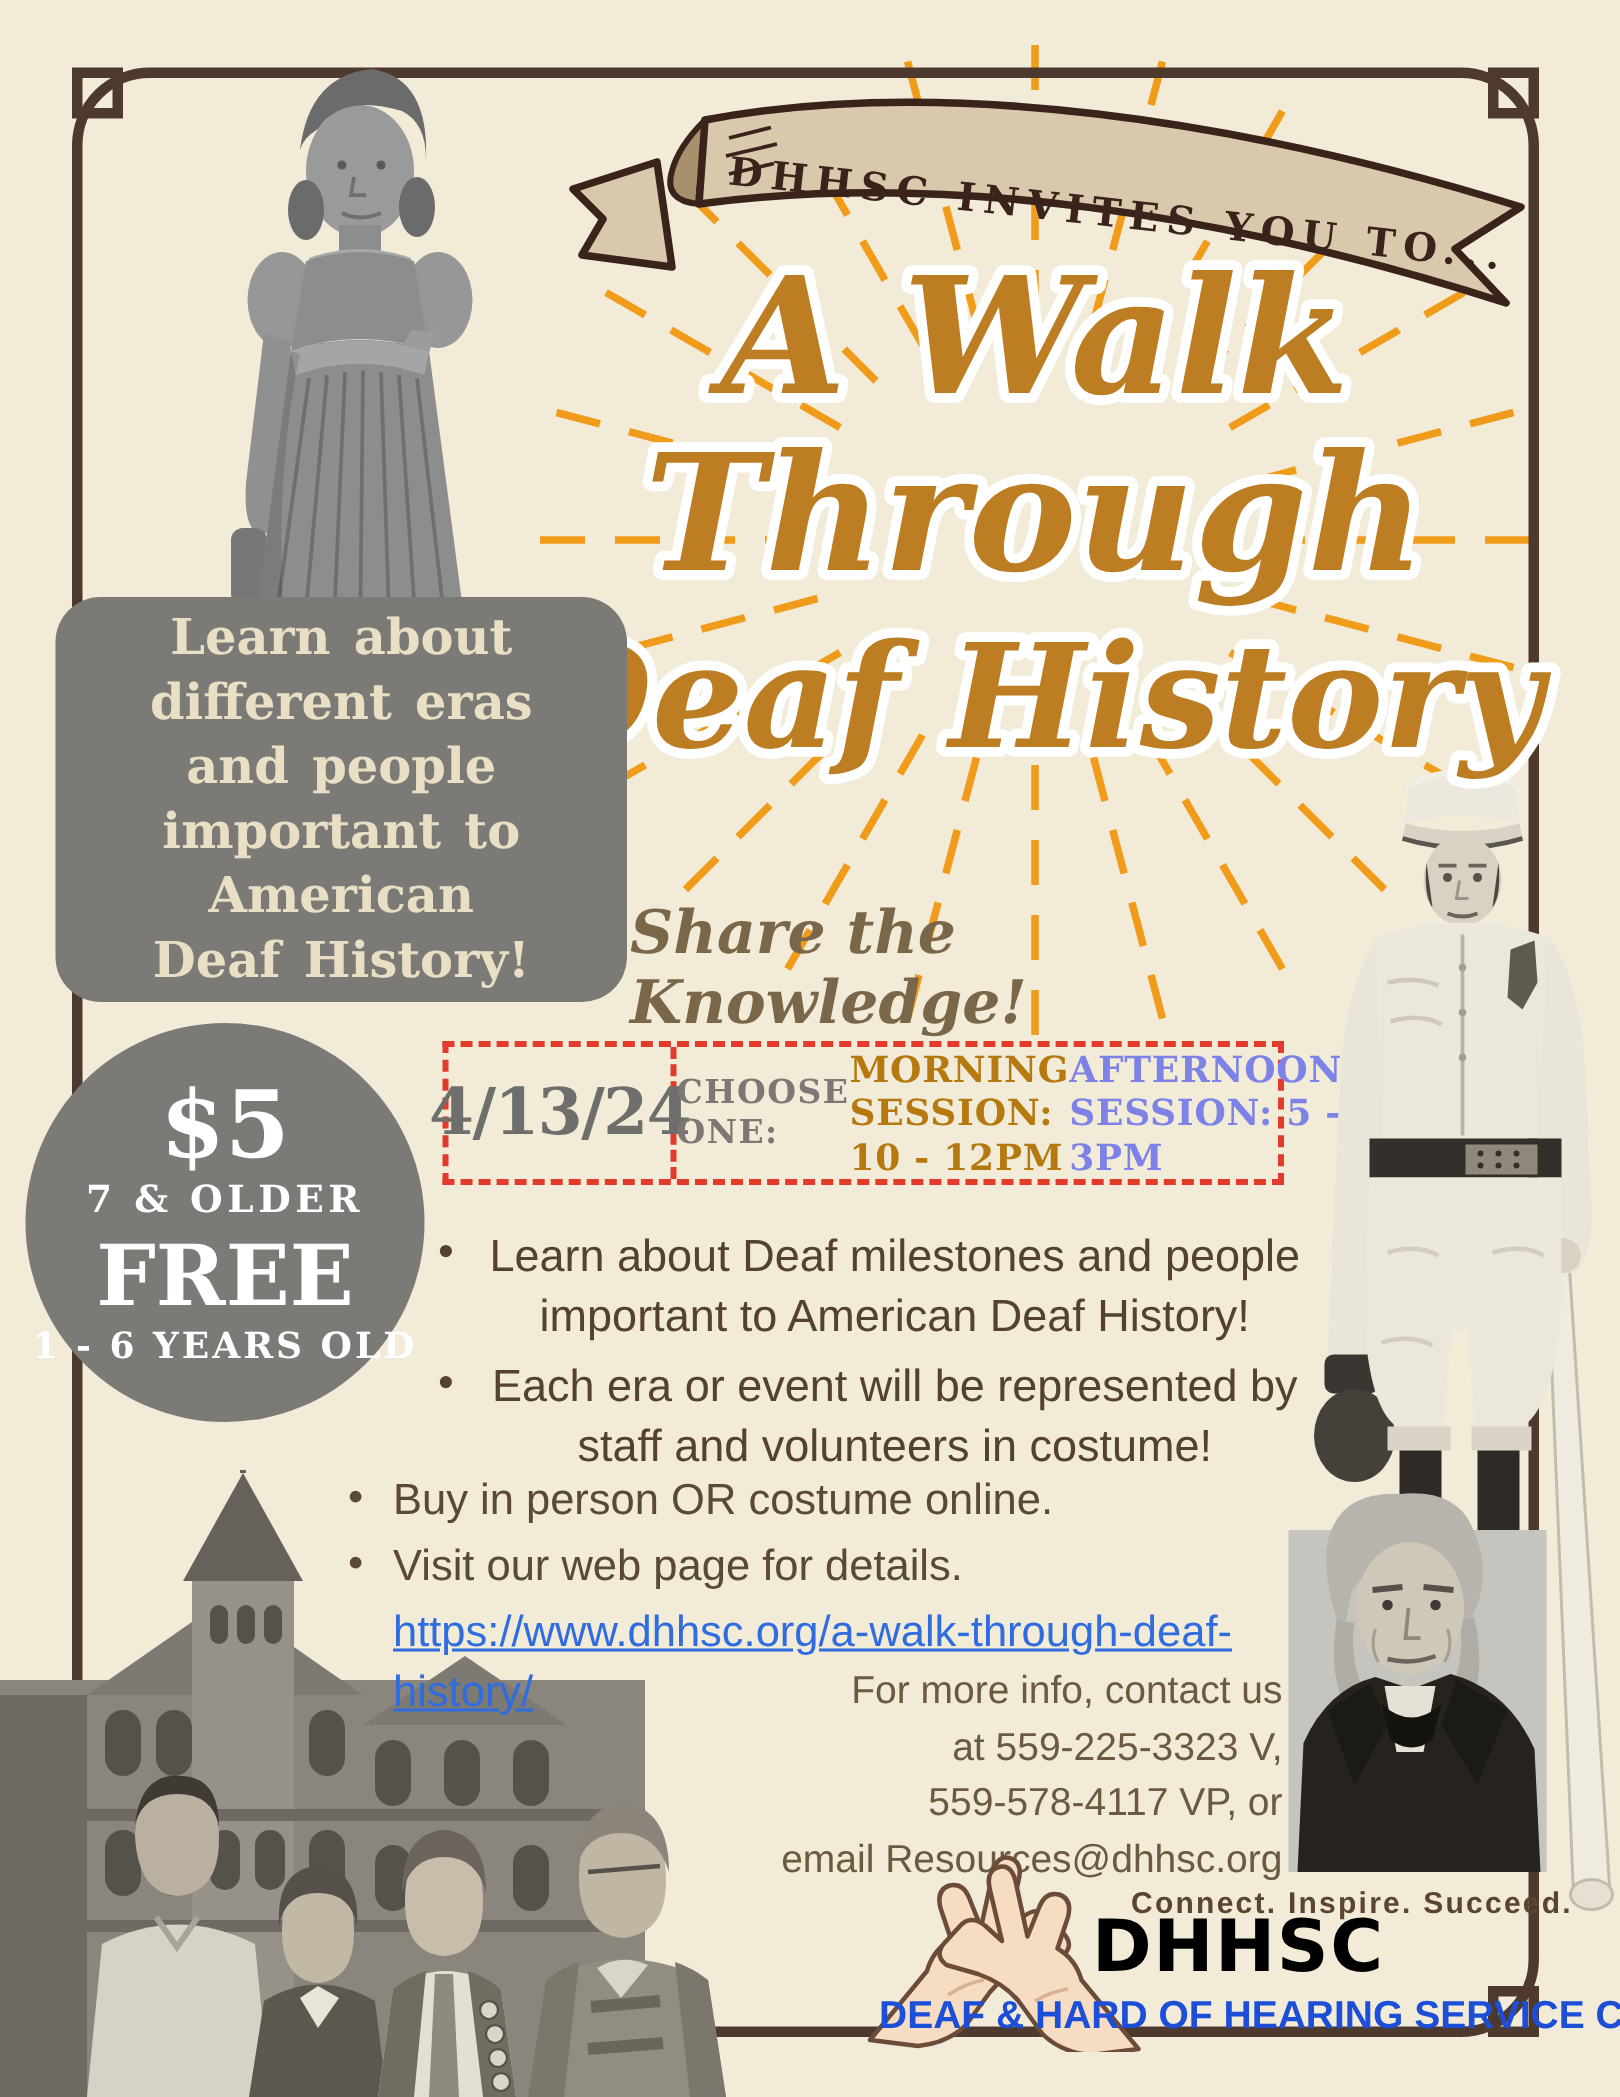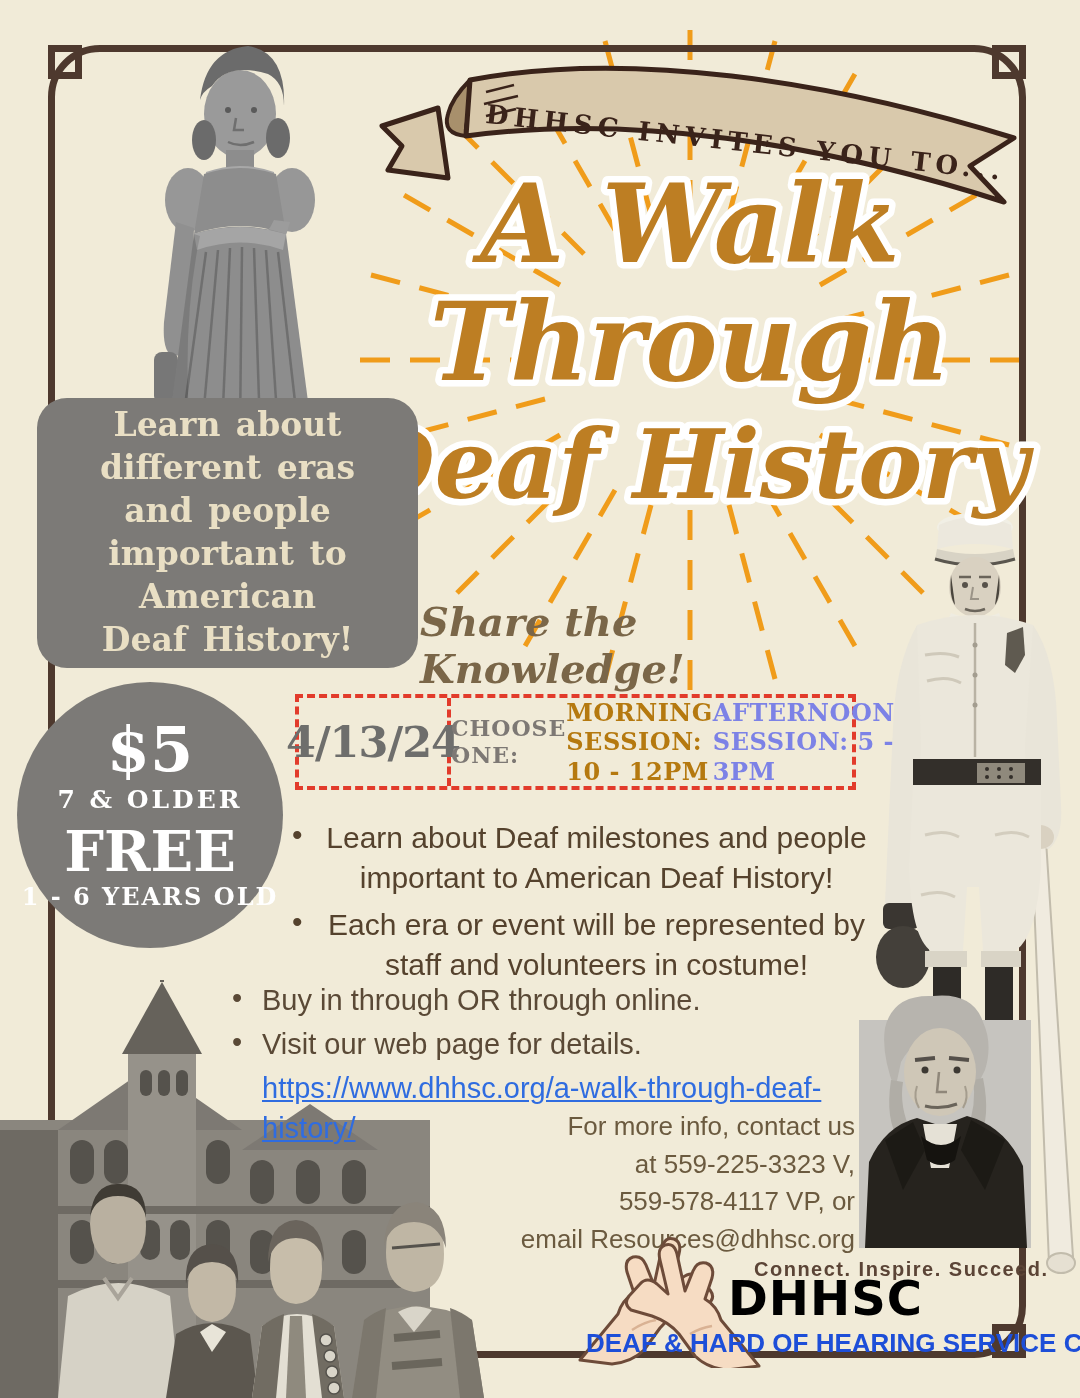--- a/index.html
+++ b/index.html
@@ -242,21 +242,21 @@
     </div>
     <div class="item">
       <span class="bullet">•</span>
       <span class="txt">Each era or event will be represented by staff and volunteers in costume!</span>
     </div>
   </div>
 
   <div id="purchase" class="abs">
     <div class="item">
       <span class="bullet">•</span>
-      <span class="txt">Buy in through OR through online.</span>
+      <span class="txt">Buy in person OR costume online.</span>
     </div>
     <div class="item">
       <span class="bullet">•</span>
       <span class="txt">Visit our web page for details.</span>
     </div>
     <a href="#">https://www.dhhsc.org/a-walk-through-deaf-history/</a>
   </div>
 
   <div id="contact" class="abs">
     <div>For more info, contact us</div>

